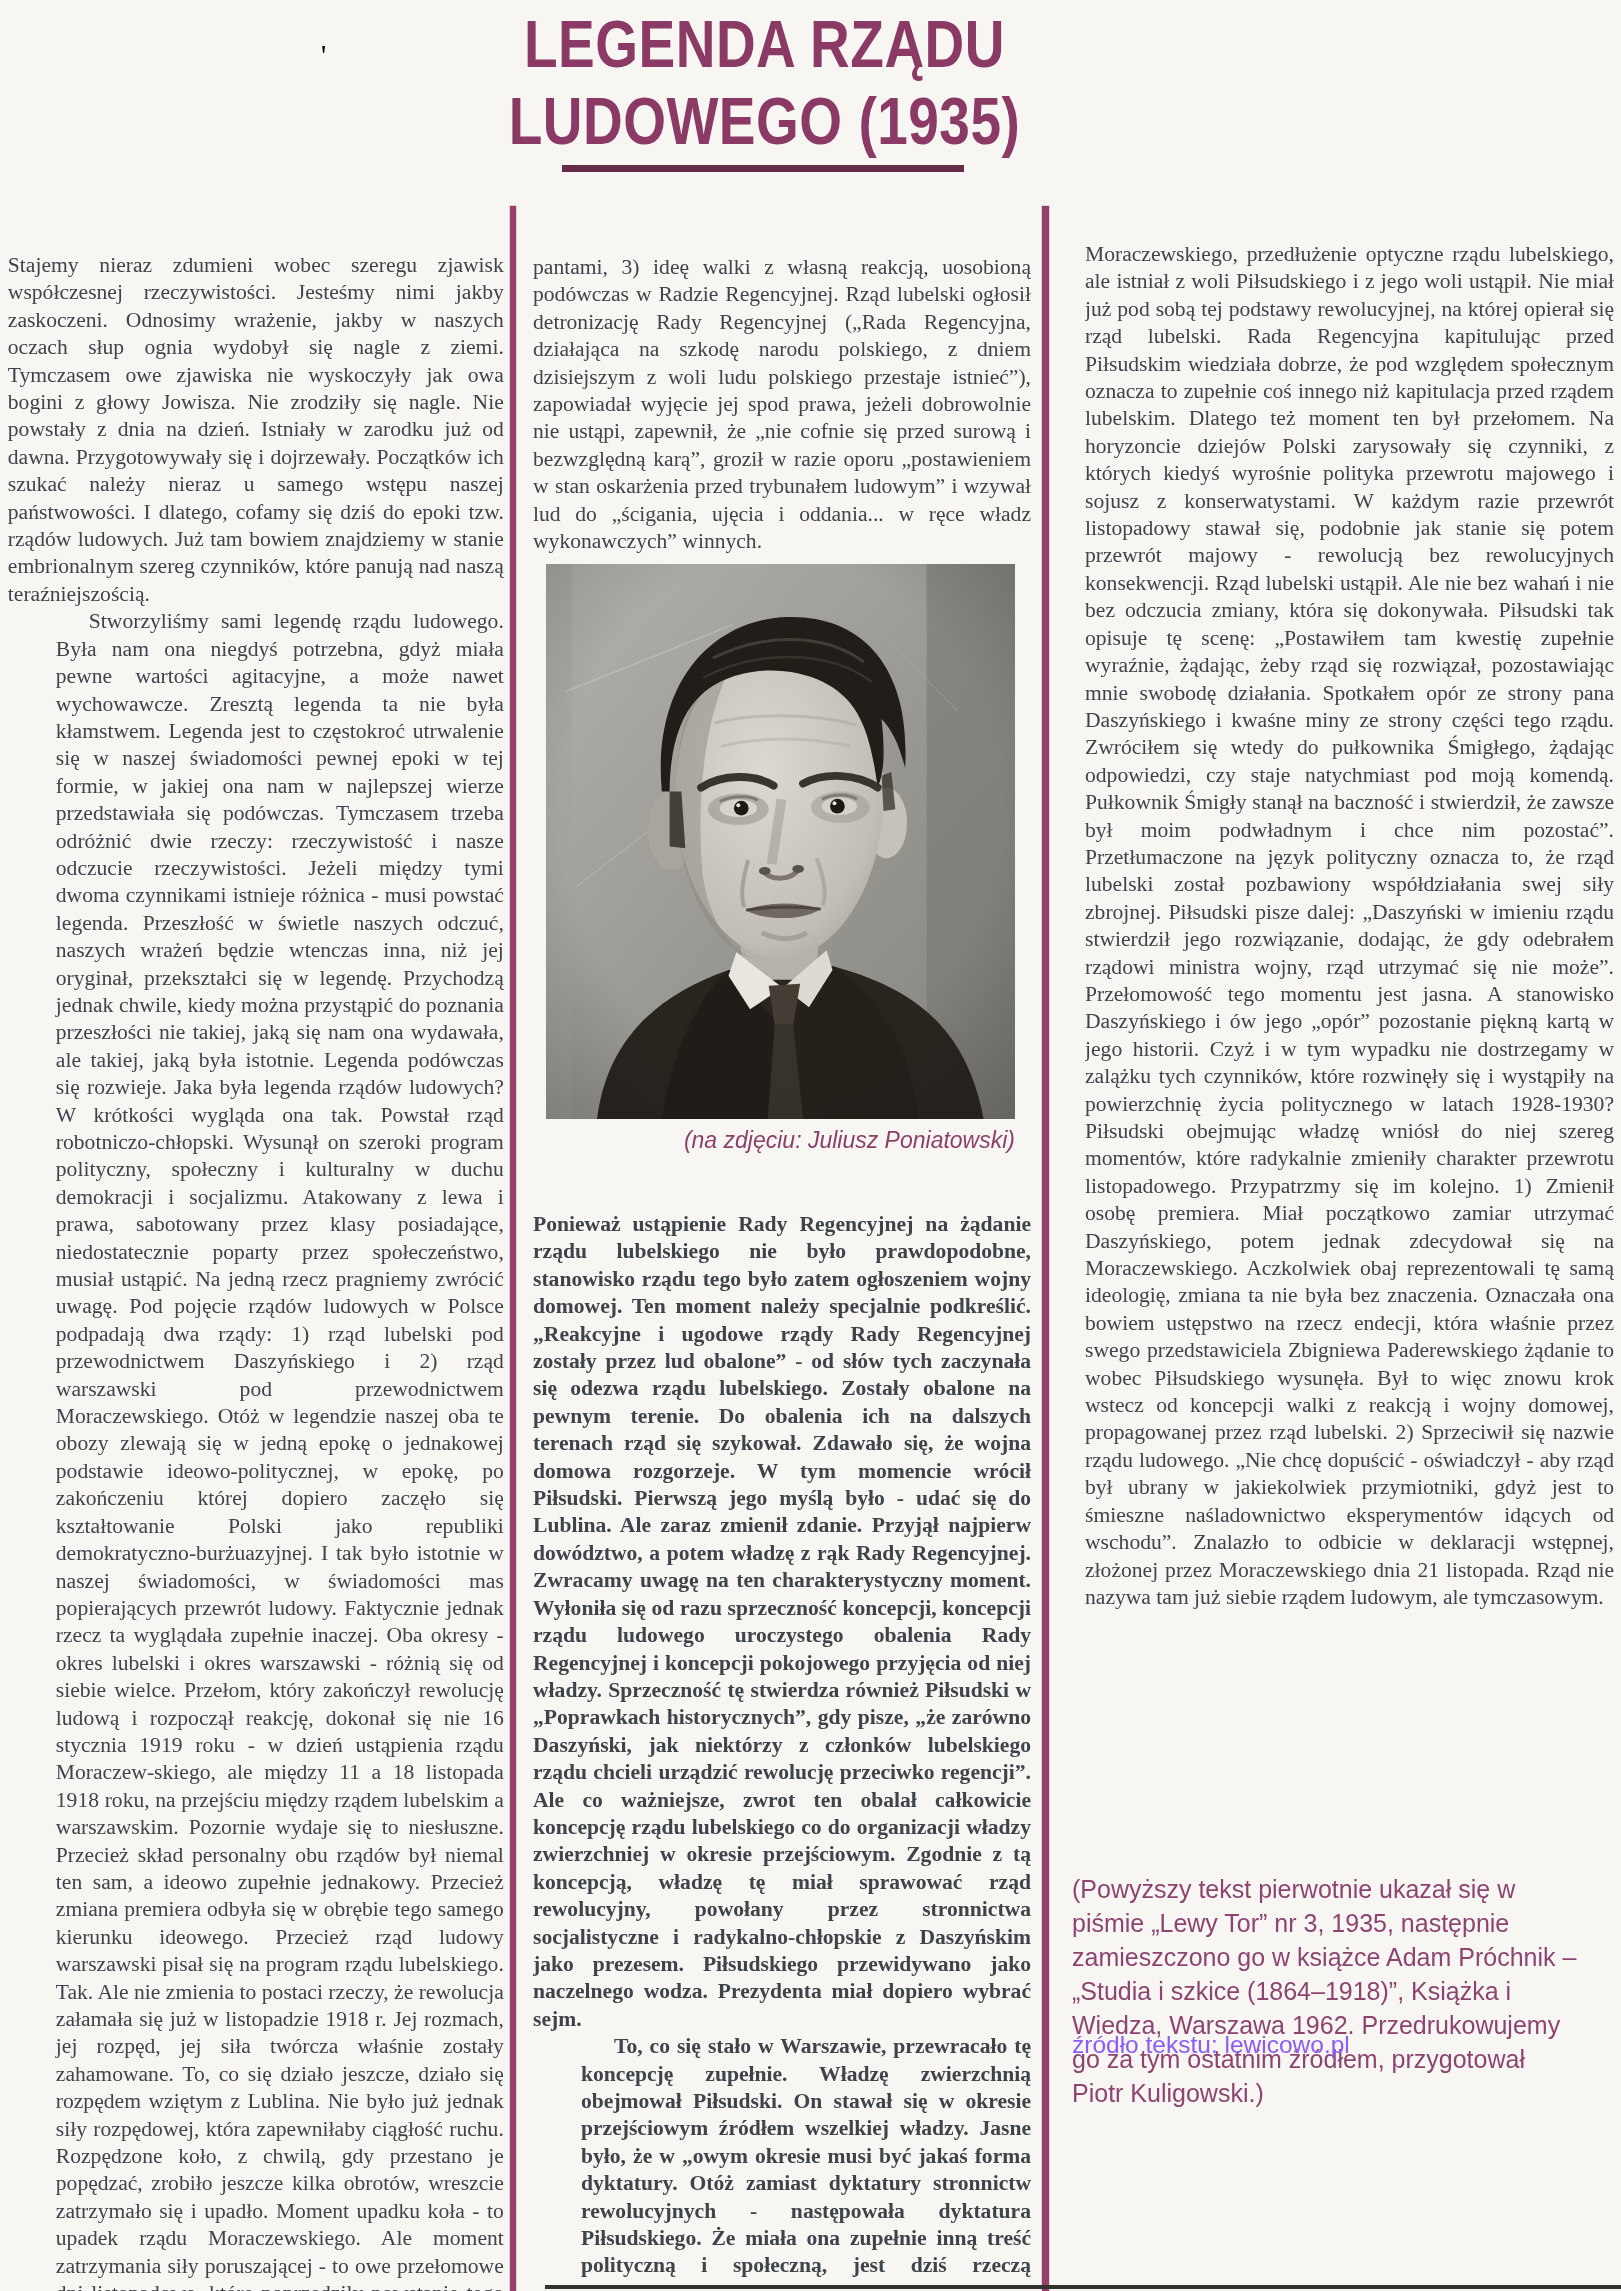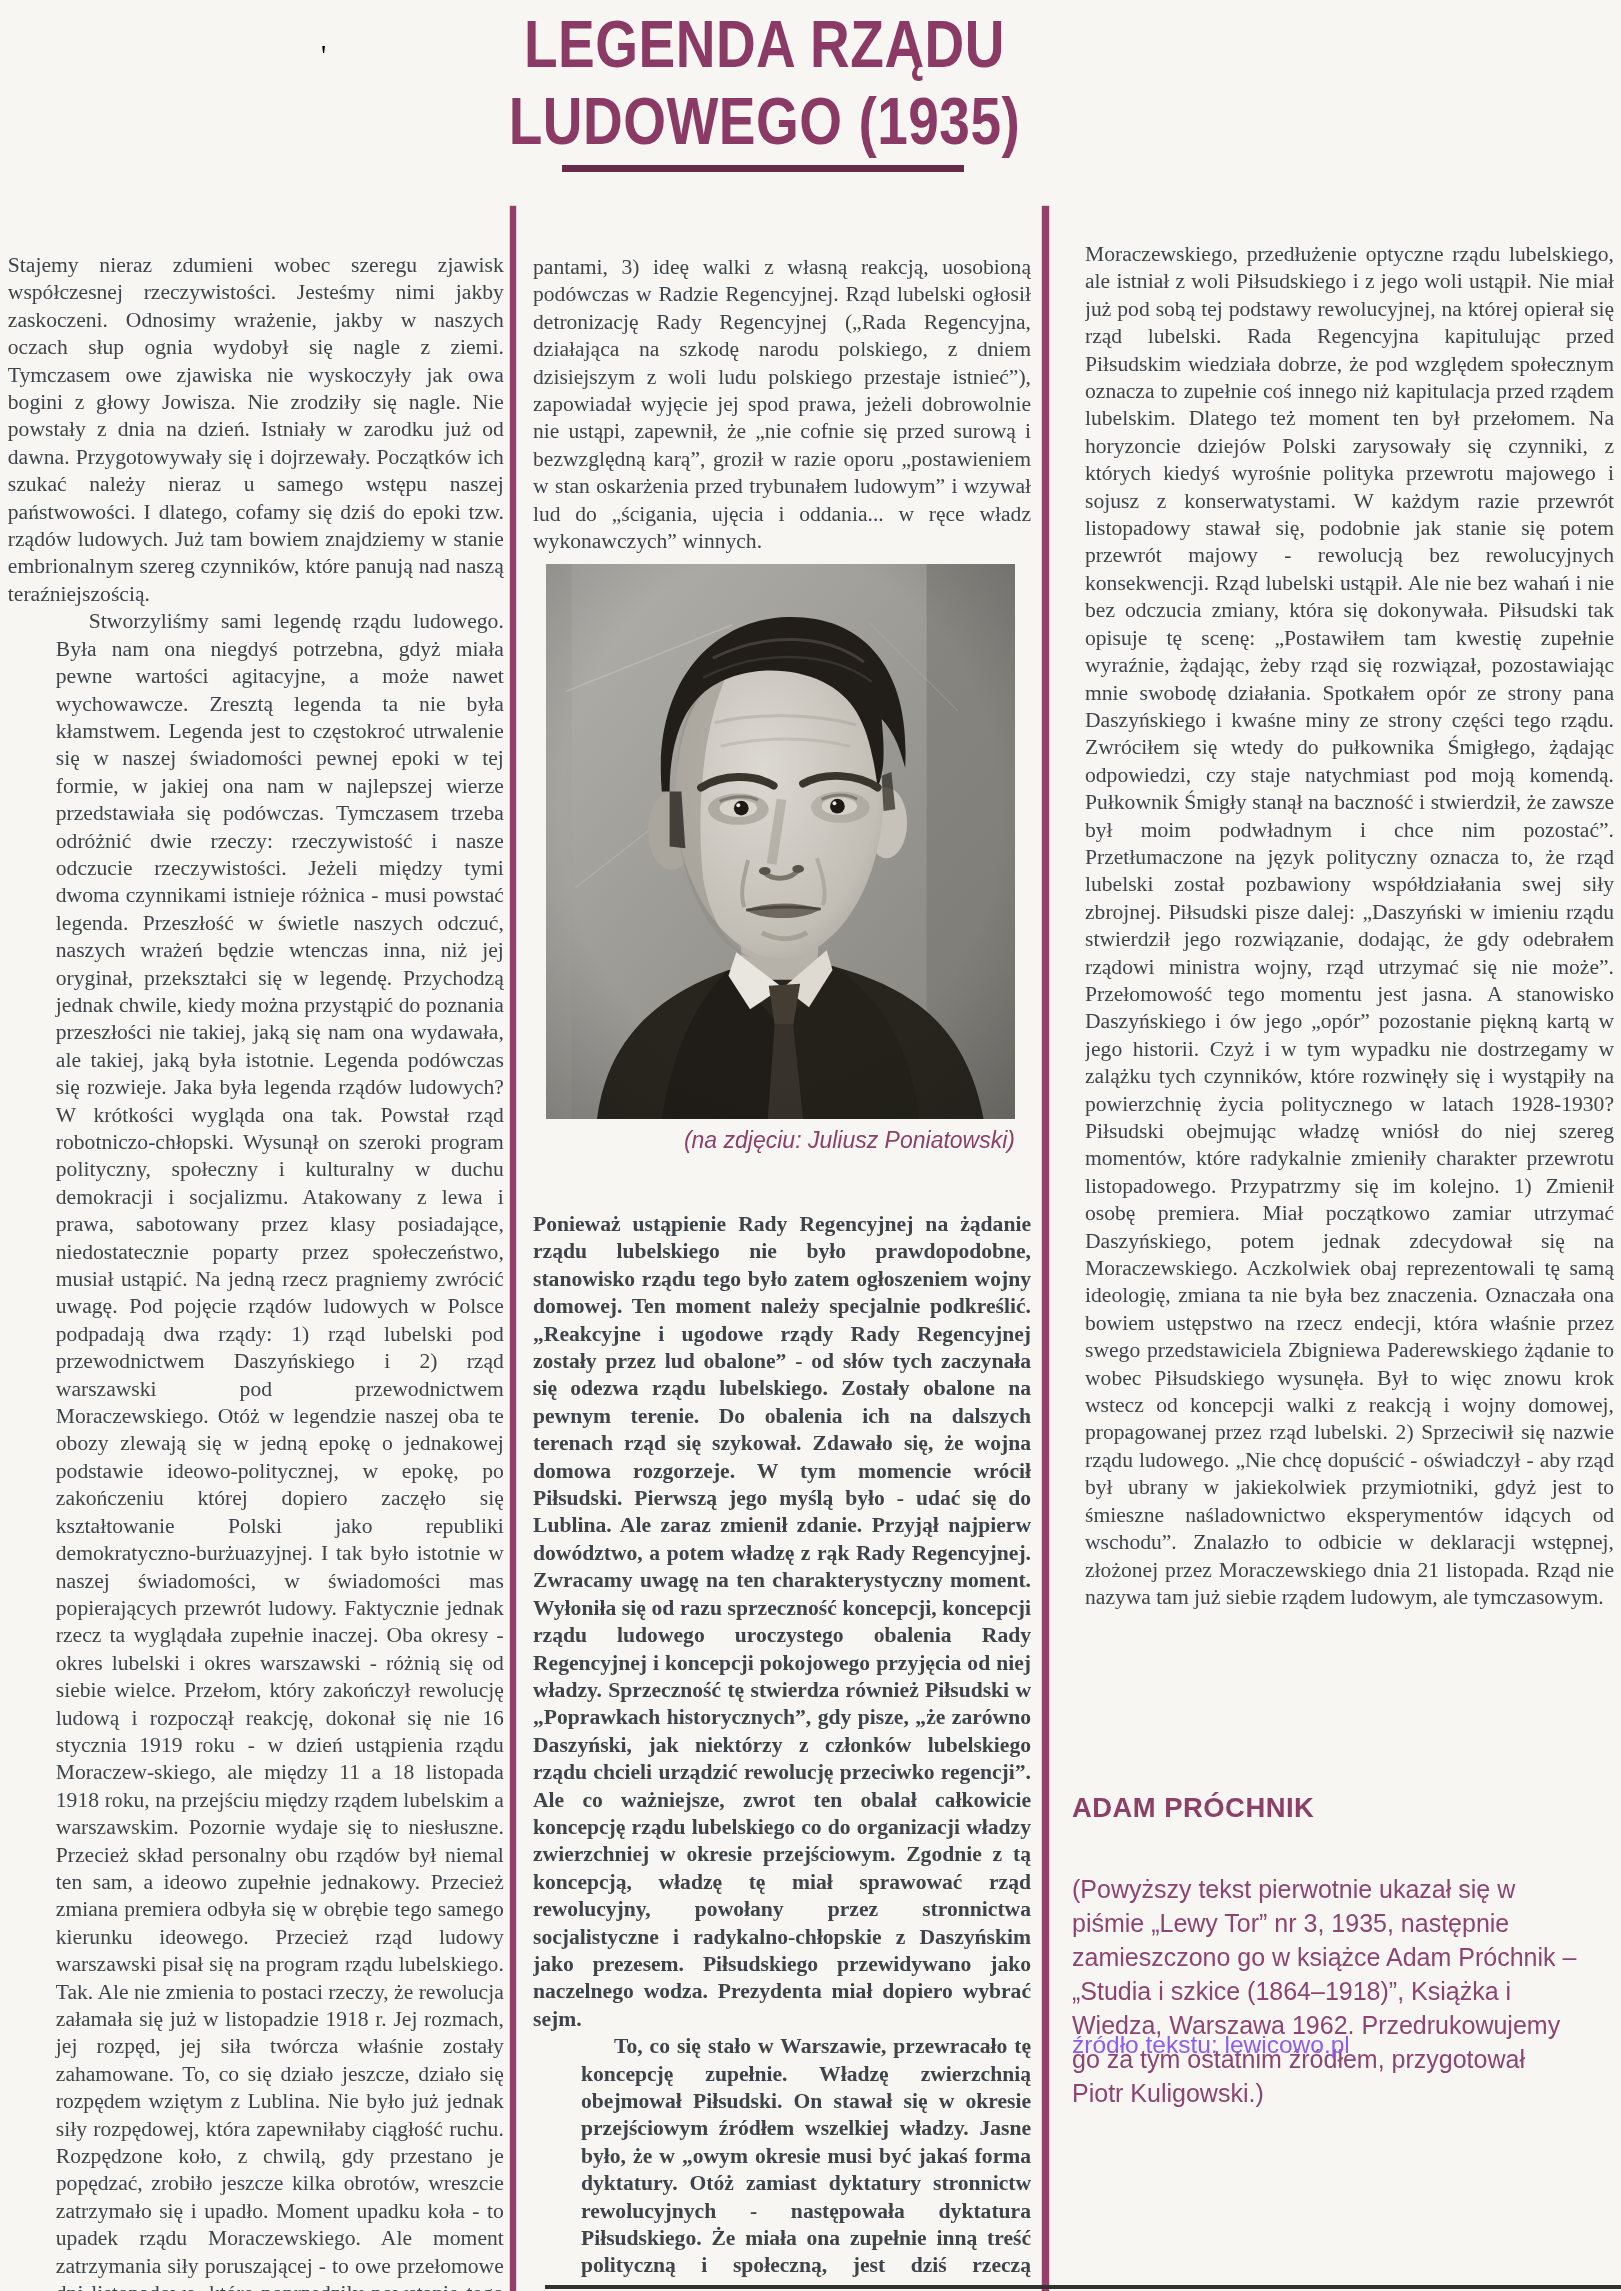--- a/index.html
+++ b/index.html
@@ -182,19 +182,18 @@
 
   <div class="col col2b">
     <p>Ponieważ ustąpienie Rady Regencyjnej na żądanie rządu lubelskiego nie było prawdopodobne, stanowisko rządu tego było zatem ogłoszeniem wojny domowej. Ten moment należy specjalnie podkreślić. „Reakcyjne i ugodowe rządy Rady Regencyjnej zostały przez lud obalone” - od słów tych zaczynała się odezwa rządu lubelskiego. Zostały obalone na pewnym terenie. Do obalenia ich na dalszych terenach rząd się szykował. Zdawało się, że wojna domowa rozgorzeje. W tym momencie wrócił Piłsudski. Pierwszą jego myślą było - udać się do Lublina. Ale zaraz zmienił zdanie. Przyjął najpierw dowództwo, a potem władzę z rąk Rady Regencyjnej. Zwracamy uwagę na ten charakterystyczny moment. Wyłoniła się od razu sprzeczność koncepcji, koncepcji rządu ludowego uroczystego obalenia Rady Regencyjnej i koncepcji pokojowego przyjęcia od niej władzy. Sprzeczność tę stwierdza również Piłsudski w „Poprawkach historycznych”, gdy pisze, „że zarówno Daszyński, jak niektórzy z członków lubelskiego rządu chcieli urządzić rewolucję przeciwko regencji”. Ale co ważniejsze, zwrot ten obalał całkowicie koncepcję rządu lubelskiego co do organizacji władzy zwierzchniej w okresie przejściowym. Zgodnie z tą koncepcją, władzę tę miał sprawować rząd rewolucyjny, powołany przez stronnictwa socjalistyczne i radykalno-chłopskie z Daszyńskim jako prezesem. Piłsudskiego przewidywano jako naczelnego wodza. Prezydenta miał dopiero wybrać sejm.</p>
     <p class="indent">To, co się stało w Warszawie, przewracało tę koncepcję zupełnie. Władzę zwierzchnią obejmował Piłsudski. On stawał się w okresie przejściowym źródłem wszelkiej władzy. Jasne było, że w „owym okresie musi być jakaś forma dyktatury. Otóż zamiast dyktatury stronnictw rewolucyjnych - następowała dyktatura Piłsudskiego. Że miała ona zupełnie inną treść polityczną i społeczną, jest dziś rzeczą niewątpliwą. I dlatego twierdzimy, że w tym momencie kończyła się rewolucja. Istniał jeszcze potem rząd</p>
   </div>
 
   <div class="col col3">
     <p>Moraczewskiego, przedłużenie optyczne rządu lubelskiego, ale istniał z woli Piłsudskiego i z jego woli ustąpił. Nie miał już pod sobą tej podstawy rewolucyjnej, na której opierał się rząd lubelski. Rada Regencyjna kapitulując przed Piłsudskim wiedziała dobrze, że pod względem społecznym oznacza to zupełnie coś innego niż kapitulacja przed rządem lubelskim. Dlatego też moment ten był przełomem. Na horyzoncie dziejów Polski zarysowały się czynniki, z których kiedyś wyrośnie polityka przewrotu majowego i sojusz z konserwatystami. W każdym razie przewrót listopadowy stawał się, podobnie jak stanie się potem przewrót majowy - rewolucją bez rewolucyjnych konsekwencji. Rząd lubelski ustąpił. Ale nie bez wahań i nie bez odczucia zmiany, która się dokonywała. Piłsudski tak opisuje tę scenę: „Postawiłem tam kwestię zupełnie wyraźnie, żądając, żeby rząd się rozwiązał, pozostawiając mnie swobodę działania. Spotkałem opór ze strony pana Daszyńskiego i kwaśne miny ze strony części tego rządu. Zwróciłem się wtedy do pułkownika Śmigłego, żądając odpowiedzi, czy staje natychmiast pod moją komendą. Pułkownik Śmigły stanął na baczność i stwierdził, że zawsze był moim podwładnym i chce nim pozostać”. Przetłumaczone na język polityczny oznacza to, że rząd lubelski został pozbawiony współdziałania swej siły zbrojnej. Piłsudski pisze dalej: „Daszyński w imieniu rządu stwierdził jego rozwiązanie, dodając, że gdy odebrałem rządowi ministra wojny, rząd utrzymać się nie może”. Przełomowość tego momentu jest jasna. A stanowisko Daszyńskiego i ów jego „opór” pozostanie piękną kartą w jego historii. Czyż i w tym wypadku nie dostrzegamy w zalążku tych czynników, które rozwinęły się i wystąpiły na powierzchnię życia politycznego w latach 1928-1930? Piłsudski obejmując władzę wniósł do niej szereg momentów, które radykalnie zmieniły charakter przewrotu listopadowego. Przypatrzmy się im kolejno. 1) Zmienił osobę premiera. Miał początkowo zamiar utrzymać Daszyńskiego, potem jednak zdecydował się na Moraczewskiego. Aczkolwiek obaj reprezentowali tę samą ideologię, zmiana ta nie była bez znaczenia. Oznaczała ona bowiem ustępstwo na rzecz endecji, która właśnie przez swego przedstawiciela Zbigniewa Paderewskiego żądanie to wobec Piłsudskiego wysunęła. Był to więc znowu krok wstecz od koncepcji walki z reakcją i wojny domowej, propagowanej przez rząd lubelski. 2) Sprzeciwił się nazwie rządu ludowego. „Nie chcę dopuścić - oświadczył - aby rząd był ubrany w jakiekolwiek przymiotniki, gdyż jest to śmieszne naśladownictwo eksperymentów idących od wschodu”. Znalazło to odbicie w deklaracji wstępnej, złożonej przez Moraczewskiego dnia 21 listopada. Rząd nie nazywa tam już siebie rządem ludowym, ale tymczasowym.</p>
   </div>
 
-  <div class="author">ADAM PRÓCHNIK</div>
   <div class="note">(Powyższy tekst pierwotnie ukazał się w piśmie „Lewy Tor” nr 3, 1935, następnie zamieszczono go w książce Adam Próchnik – „Studia i szkice (1864–1918)”, Książka i Wiedza, Warszawa 1962. Przedrukowujemy go za tym ostatnim źródłem, przygotował Piotr Kuligowski.)</div>
   <div class="source">źródło tekstu: lewicowo.pl</div>
 
   <div class="bottom-line"></div>
 </div>
 
 
 </body></html>

